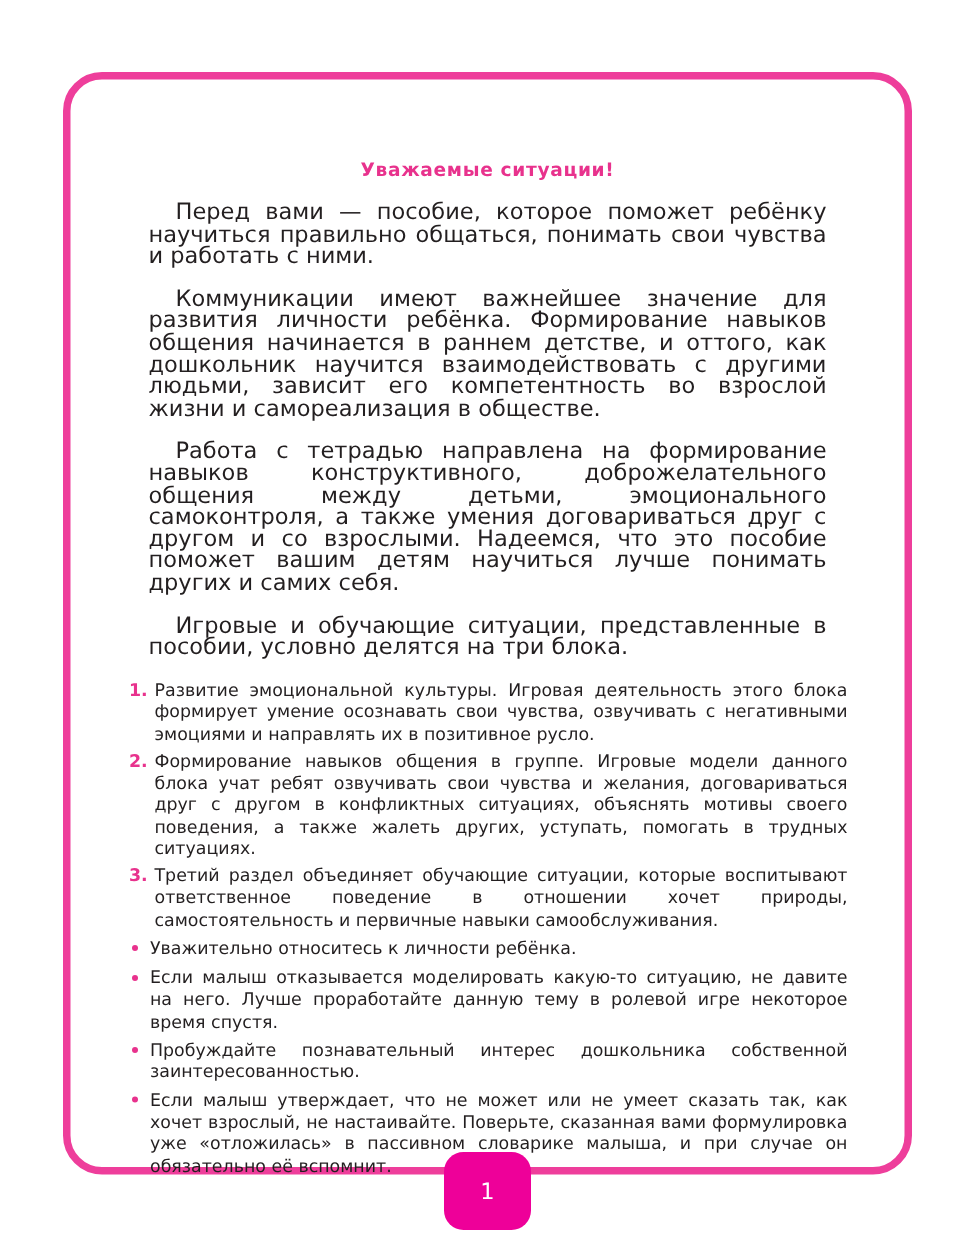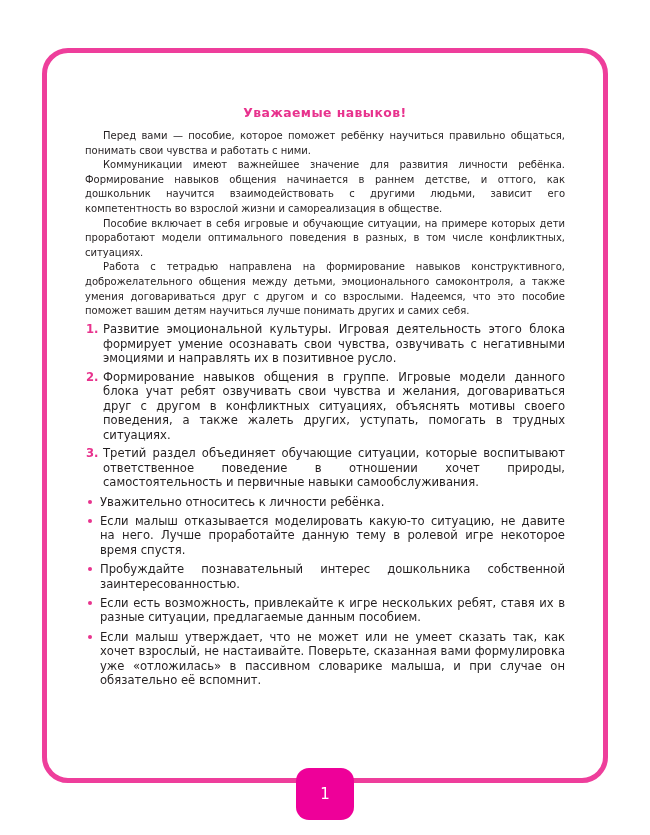--- a/index.html
+++ b/index.html
@@ -40,22 +40,22 @@
     text-align: center;
     color: #e8328d;
     font-weight: bold;
     font-size: 12.4px;
     letter-spacing: 0.45px;
     margin: 0 0 9px 0;
     line-height: 14px;
   }
 
   p.para {
-    margin: 0;
-    font-size: 10px;
+    margin: 14px;
+    font-size: 15px;
     line-height: 14.6px;
     color: #231f20;
     text-align: justify;
     text-indent: 18px;
     -webkit-hyphens: none;
     hyphens: none;
   }
 
   
   ol.numbered {
@@ -132,26 +132,26 @@
     justify-content: center;
   }
 </style>
 </head>
 <body>
 
 <div id="page-frame"></div>
 
 <div id="content">
 
-  <h1 id="doc-heading">Уважаемые навыков!</h1>
+  <h1 id="doc-heading">Уважаемые ситуации!</h1>
 
   <p class="para">Перед вами — пособие, которое поможет ребёнку научиться правильно общаться, понимать свои чувства и работать с ними.</p>
   <p class="para">Коммуникации имеют важнейшее значение для развития личности ребёнка. Формирование навыков общения начинается в раннем детстве, и оттого, как дошкольник научится взаимодействовать с другими людьми, зависит его компетентность во взрослой жизни и самореализация в обществе.</p>
-  <p class="para">Пособие включает в себя игровые и обучающие ситуации, на примере которых дети проработают модели оптимального поведения в разных, в том числе конфликтных, ситуациях.</p>
   <p class="para">Работа с тетрадью направлена на формирование навыков конструктивного, доброжелательного общения между детьми, эмоционального самоконтроля, а также умения договариваться друг с другом и со взрослыми. Надеемся, что это пособие поможет вашим детям научиться лучше понимать других и самих себя.</p>
+  <p class="para">Игровые и обучающие ситуации, представленные в пособии, условно делятся на три блока.</p>
 
   <ol class="numbered">
     <li>
       <span class="marker">1.</span>
       <span>Развитие эмоциональной культуры. Игровая деятельность этого блока формирует умение осознавать свои чувства, озвучивать с негативными эмоциями и направлять их в позитивное русло.</span>
     </li>
     <li>
       <span class="marker">2.</span>
       <span>Формирование навыков общения в группе. Игровые модели данного блока учат ребят озвучивать свои чувства и желания, договариваться друг с другом в конфликтных ситуациях, объяснять мотивы своего поведения, а также жалеть других, уступать, помогать в трудных ситуациях.</span>
     </li>
@@ -170,23 +170,19 @@
     <li>
       <span class="dot"></span>
       <span>Если малыш отказывается моделировать какую-то ситуацию, не давите на него. Лучше проработайте данную тему в ролевой игре некоторое время спустя.</span>
     </li>
     <li>
       <span class="dot"></span>
       <span>Пробуждайте познавательный интерес дошкольника собственной заинтересованностью.</span>
     </li>
     <li>
       <span class="dot"></span>
-      <span>Если есть возможность, привлекайте к игре нескольких ребят, ставя их в разные ситуации, предлагаемые данным пособием.</span>
-    </li>
-    <li>
-      <span class="dot"></span>
       <span>Если малыш утверждает, что не может или не умеет сказать так, как хочет взрослый, не настаивайте. Поверьте, сказанная вами формулировка уже «отложилась» в пассивном словарике малыша, и при случае он обязательно её вспомнит.</span>
     </li>
   </ul>
 
 </div>
 
 <div id="page-number-badge">1</div>
 
 </body></html>

